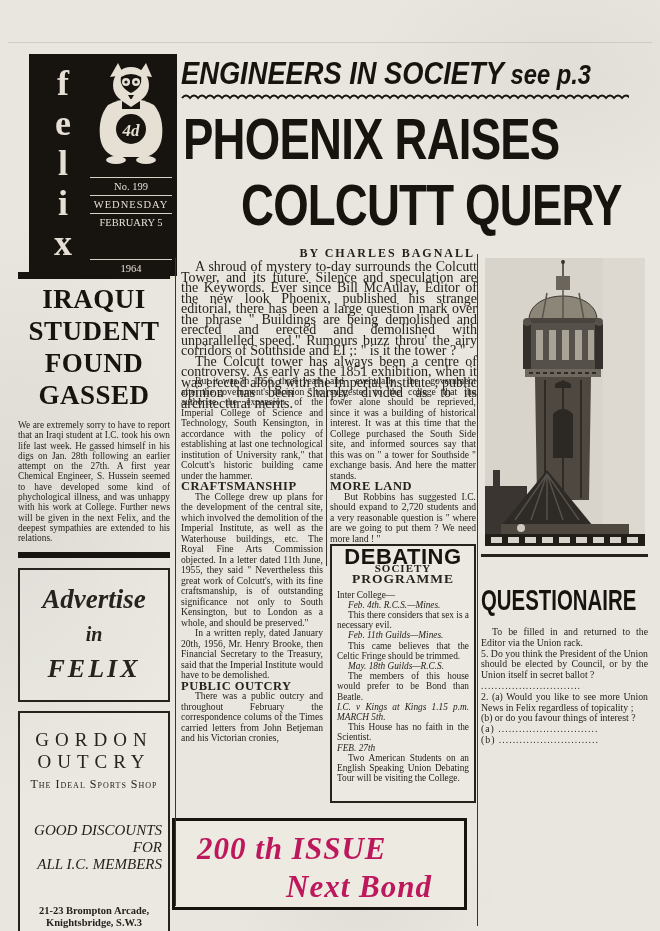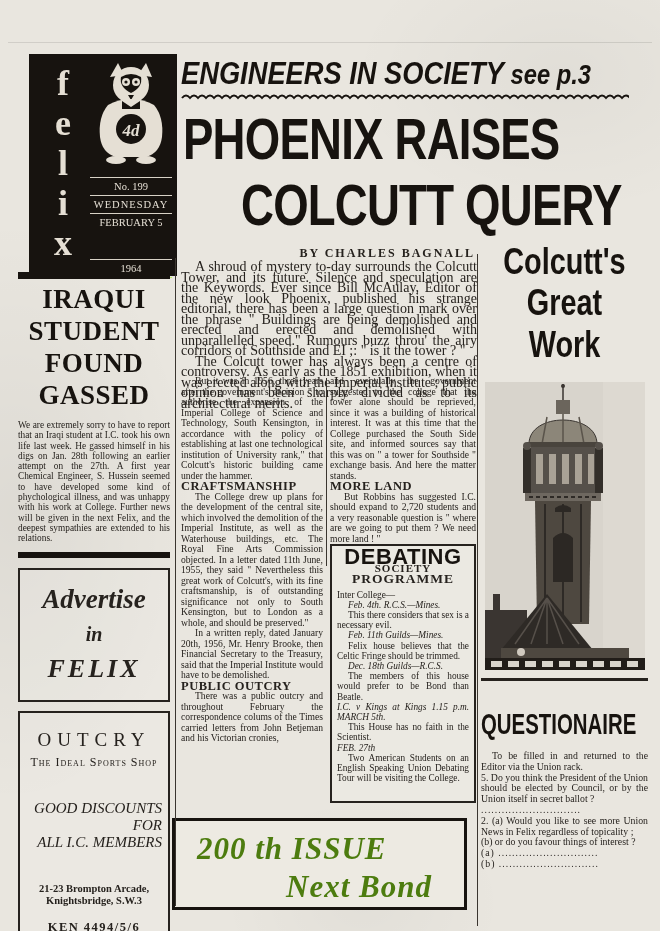--- a/index.html
+++ b/index.html
@@ -52,21 +52,21 @@
   
   .debate-box { border:2px solid #26221e; padding:6px 5px 18px; background:rgba(255,255,255,0.12); }
   .debate-title { text-align:center; font-family:"Liberation Sans", sans-serif; font-weight:bold; font-size:22px; letter-spacing:0.5px; color:#17130f; }
   .debate-sub1 { text-align:center; font-weight:bold; font-size:11px; letter-spacing:1px; }
   .debate-sub2 { text-align:center; font-weight:bold; font-size:13.5px; letter-spacing:1px; margin:1px 0 5px; }
   .debate-line { font-size:9.3px; line-height:10.2px; text-align:justify; }
   .d-ind { text-indent:11px; }
   .d-it { font-style:italic; }
 
   
-  .issue-box { left:172px; top:818px; width:289px; height:86px; border:3px solid #17130f; background:#edeae2; font-style:italic; font-weight:bold; color:#4d7c0f; }
+  .issue-box { left:172px; top:818px; width:289px; height:86px; border:3px solid #17130f; background:#edeae2; font-style:italic; font-weight:bold; color:#be185d; }
   .issue-l1 { margin:10px 0 0 22px; font-size:31px; letter-spacing:1px; }
   .issue-l2 { margin:2px 32px 0 0; text-align:right; font-size:31px; letter-spacing:1px; }
 
   
   .left-col { left:18px; top:283px; width:152px; }
   .iraqui-head { text-align:center; font-weight:bold; font-size:27px; line-height:32px; letter-spacing:0.5px; color:#17130f; }
   .iraqui-body { margin-top:9px; font-size:9.3px; line-height:10.3px; text-align:justify; }
   .left-divider { margin-top:8px; height:6px; background:#17130f; }
   .ad-box { margin-top:10px; border:2px solid #26221e; text-align:center; background:rgba(255,255,255,0.10); }
   .advertise-box { padding:14px 6px 16px; }
@@ -175,22 +175,22 @@
     <p>But Robbins has suggested I.C. should expand to 2,720 students and a very reasonable question is " where are we going to put them ?  We need more land ! "</p>
 
     <div class="debate-box">
       <div class="debate-title">DEBATING</div>
       <div class="debate-sub1">SOCIETY</div>
       <div class="debate-sub2">PROGRAMME</div>
       <div class="debate-line">Inter College—</div>
       <div class="debate-line d-it d-ind">Feb. 4th.   R.C.S.—Mines.</div>
       <div class="debate-line d-ind">This there considers that sex is a necessary evil.</div>
       <div class="debate-line d-it d-ind">Feb. 11th   Guilds—Mines.</div>
-      <div class="debate-line d-ind">Felix house believes that the Celtic Fringe should be trimmed.</div>
-      <div class="debate-line d-it d-ind">Dec. 18th   Guilds—R.C.S.</div>
+      <div class="debate-line d-ind">This came believes that the Celtic Fringe should be trimmed.</div>
+      <div class="debate-line d-it d-ind">May. 18th   Guilds—R.C.S.</div>
       <div class="debate-line d-ind">The members of this house would prefer to be Bond than Beatle.</div>
       <div class="debate-line d-it">I.C. v Kings at Kings 1.15 p.m. MARCH 5th.</div>
       <div class="debate-line d-ind">This House has no faith in the Scientist.</div>
       <div class="debate-line d-it">FEB. 27th</div>
       <div class="debate-line d-ind">Two American Students on an English Speaking Union Debating Tour will be visiting the College.</div>
     </div>
   </div>
 
   <div class="abs issue-box">
     <div class="issue-l1">200 th ISSUE</div>
@@ -207,39 +207,36 @@
     <div class="iraqui-body">We are extremely sorry to have to report that an Iraqi student at I.C. took his own life last week.  He gassed himself in his digs on Jan. 28th following an earlier attempt on the 27th.  A first year Chemical Engineer, S. Hussein seemed to have developed some kind of phychological illness, and was unhappy with his work at College.  Further news will be given in the next Felix, and the deepest sympathies are extended to his relations.</div>
     <div class="left-divider"></div>
 
     <div class="ad-box advertise-box">
       <div class="adv-l1">Advertise</div>
       <div class="adv-l2">in</div>
       <div class="adv-l3">FELIX</div>
     </div>
 
     <div class="ad-box gordon-box">
+      <div class="gl-name">GORDON</div>
       <div class="gl-name">OUTCRY</div>
       <div class="gl-tag">The Ideal Sports Shop</div>
       <div class="gl-disc">
         <div>GOOD DISCOUNTS FOR</div>
         <div>ALL I.C. MEMBERS</div>
       </div>
       <div class="gl-addr">
         <div>21-23 Brompton Arcade,</div>
         <div>Knightsbridge, S.W.3</div>
       </div>
       <div class="gl-phone">KEN 4494/5/6</div>
     </div>
   </div>
 
   <div class="abs right-col">
-    <div class="colcutt-head">
-      <div><span class="colcutt-h1">Colcutt's</span></div>
-      <div><span class="colcutt-h2">Great Work</span></div>
-    </div>
 
     <svg class="tower" width="160" height="288" viewBox="0 0 160 288">
       <rect width="160" height="288" fill="#d8d4cc"></rect>
       <rect x="118" y="0" width="42" height="288" fill="#ddd9d1"></rect>
       <line x1="78" y1="2" x2="78" y2="20" stroke="#3a3531" stroke-width="1.5"></line>
       <circle cx="78" cy="4" r="2" fill="#3a3531"></circle>
       <rect x="71" y="18" width="14" height="14" fill="#6b655c"></rect>
       <path d="M44 62 C44 30 112 30 112 62 Z" fill="#8c8679" stroke="#3a3531" stroke-width="1"></path>
       <path d="M78 32 L78 62 M62 35 L57 62 M94 35 L99 62" stroke="#5a544b" stroke-width="1.5" fill="none"></path>
       <rect x="42" y="60" width="72" height="5" fill="#49443d"></rect>

